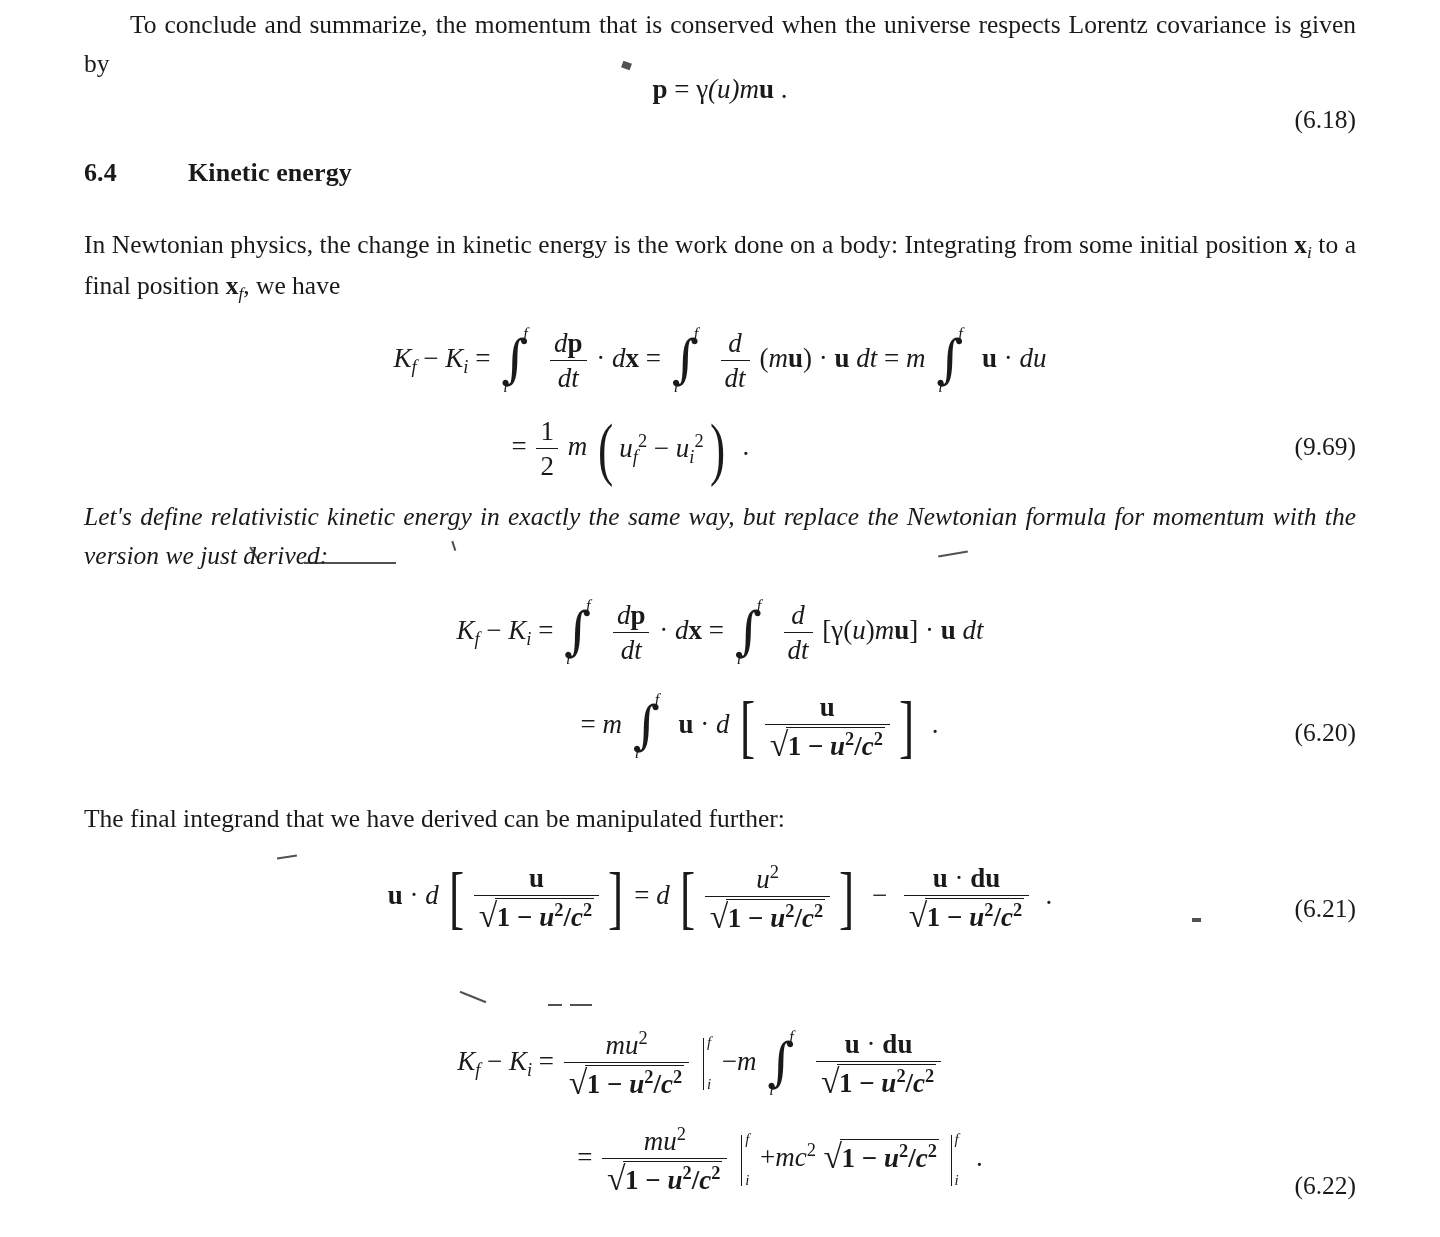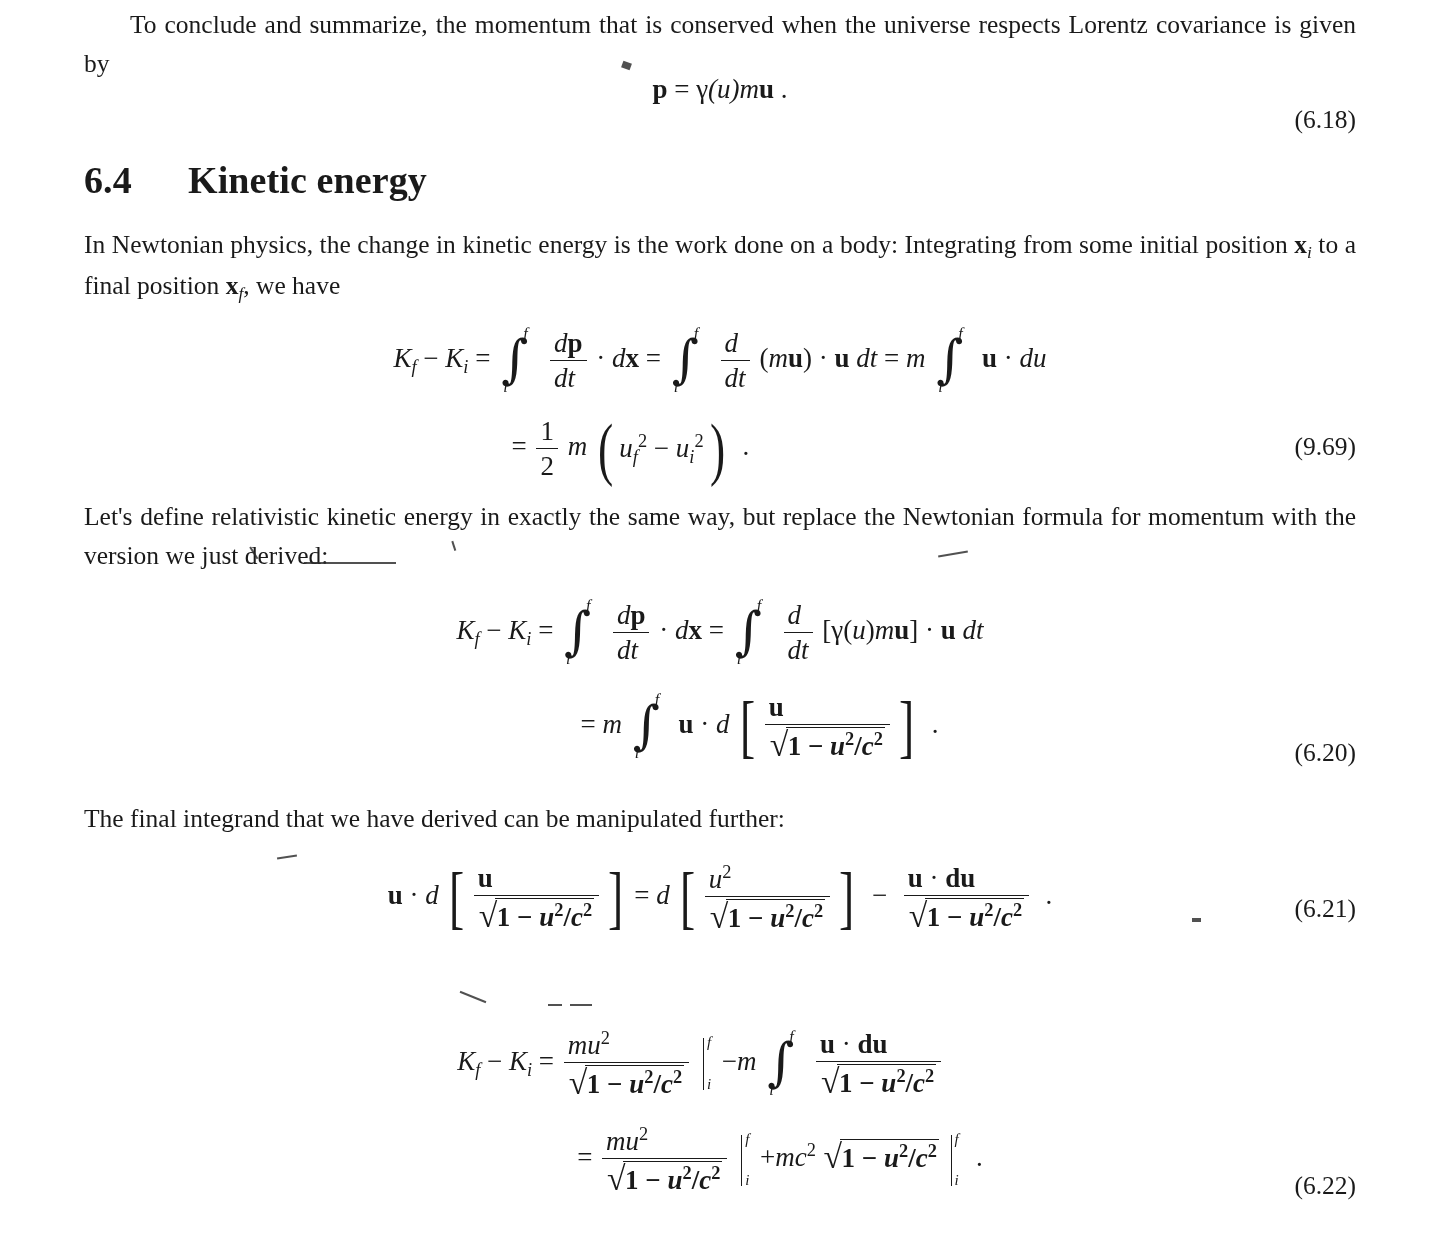--- a/index.html
+++ b/index.html
@@ -36,21 +36,21 @@
     text-justify: inter-word;
   }
 
   .indent-first {
     text-indent: 46px;
   }
 
   h2.section-head {
     font-family: "Liberation Serif", "DejaVu Serif", serif;
     font-weight: bold;
-    font-size: 38px;
+    font-size: 26px;
     margin: 0;
     letter-spacing: 0.1px;
   }
   h2.section-head .num {
     display: inline-block;
     width: 104px;
   }
 
   
   .math {
@@ -74,21 +74,21 @@
     position: absolute;
     right: 0;
     font-size: 25.5px;
     font-style: normal;
   }
 
   
   .frac {
     display: inline-block;
     vertical-align: middle;
-    text-align: left;
+    text-align: center;
     line-height: 1.15;
     margin: 0 3px;
   }
   .frac > .num {
     display: block;
     padding: 0 4px 1px 4px;
     border-bottom: 1.4px solid #1a1a1a;
   }
   .frac > .den {
     display: block;
@@ -248,21 +248,21 @@
               <span class="inner"><span class="math">u</span><span class="sub">f</span><span class="supn">2</span> <span class="up">−</span> <span class="math">u</span><span class="sub">i</span><span class="supn">2</span></span>
               <span class="br">)</span>
             </span>
           <span class="up">&nbsp;.</span>
         </div>
       </div>
     </div>
     <div class="eqno" style="top:104px;">(9.69)</div>
   </div>
 
-  <div class="col" style="top:498px;">
+  <div class="col" style="top:498px;font-style:italic;">
     <p class="body-text">Let's define relativistic kinetic energy in exactly the same way, but replace the Newtonian formula for momentum with the version we just derived:</p>
   </div>
 
   <div class="eqrow" style="left:84px; top:600px;">
     <div class="eqbody">
       <div style="display:inline-block; text-align:left;">
         <div>
           <span class="math">K</span><span class="sub">f</span> <span class="up">−</span> <span class="math">K</span><span class="sub">i</span> <span class="up">=</span>
           <span class="intg"><span class="lim-top">f</span><span class="sym">∫</span><span class="lim-bot">i</span></span>
           <span class="frac"><span class="num"><span class="math">d</span><span class="bf">p</span></span><span class="den"><span class="math">dt</span></span></span>
@@ -279,21 +279,21 @@
               <span class="bl">[</span>
               <span class="inner">
             <span class="frac"><span class="num"><span class="bf">u</span></span><span class="den"><span class="sqrt"><span class="rad"><span class="up">1 −</span> <span class="math">u</span><span class="supn">2</span><span class="up">/</span><span class="math">c</span><span class="supn">2</span></span></span></span></span>
           </span>
               <span class="br">]</span>
             </span>
           <span class="up">&nbsp;.</span>
         </div>
       </div>
     </div>
-    <div class="eqno" style="top:118px;margin-top:20px;">(6.20)</div>
+    <div class="eqno" style="top:118px;">(6.20)</div>
   </div>
 
   <div class="col" style="top:800px;">
     <p class="body-text">The final integrand that we have derived can be manipulated further:</p>
   </div>
 
   <div class="eqrow" style="left:84px; top:862px;">
     <div class="eqbody">
       <span class="bf">u</span> <span class="up">·</span> <span class="math">d</span>
       <span class="bkt">

